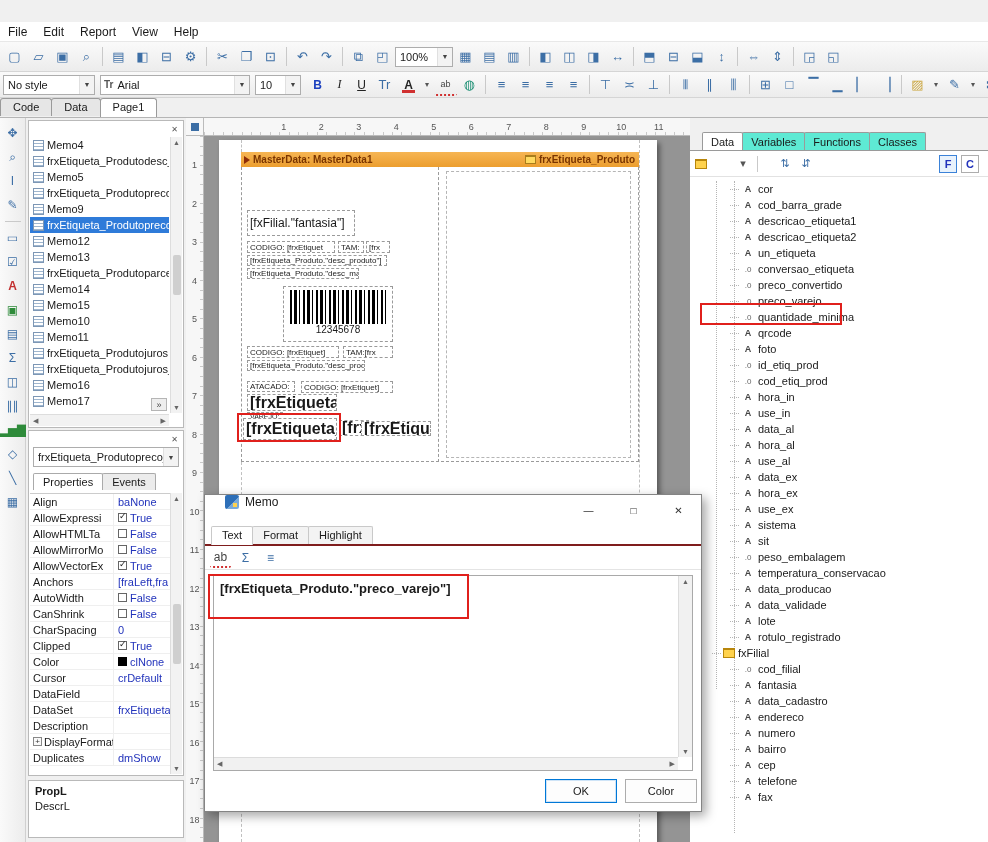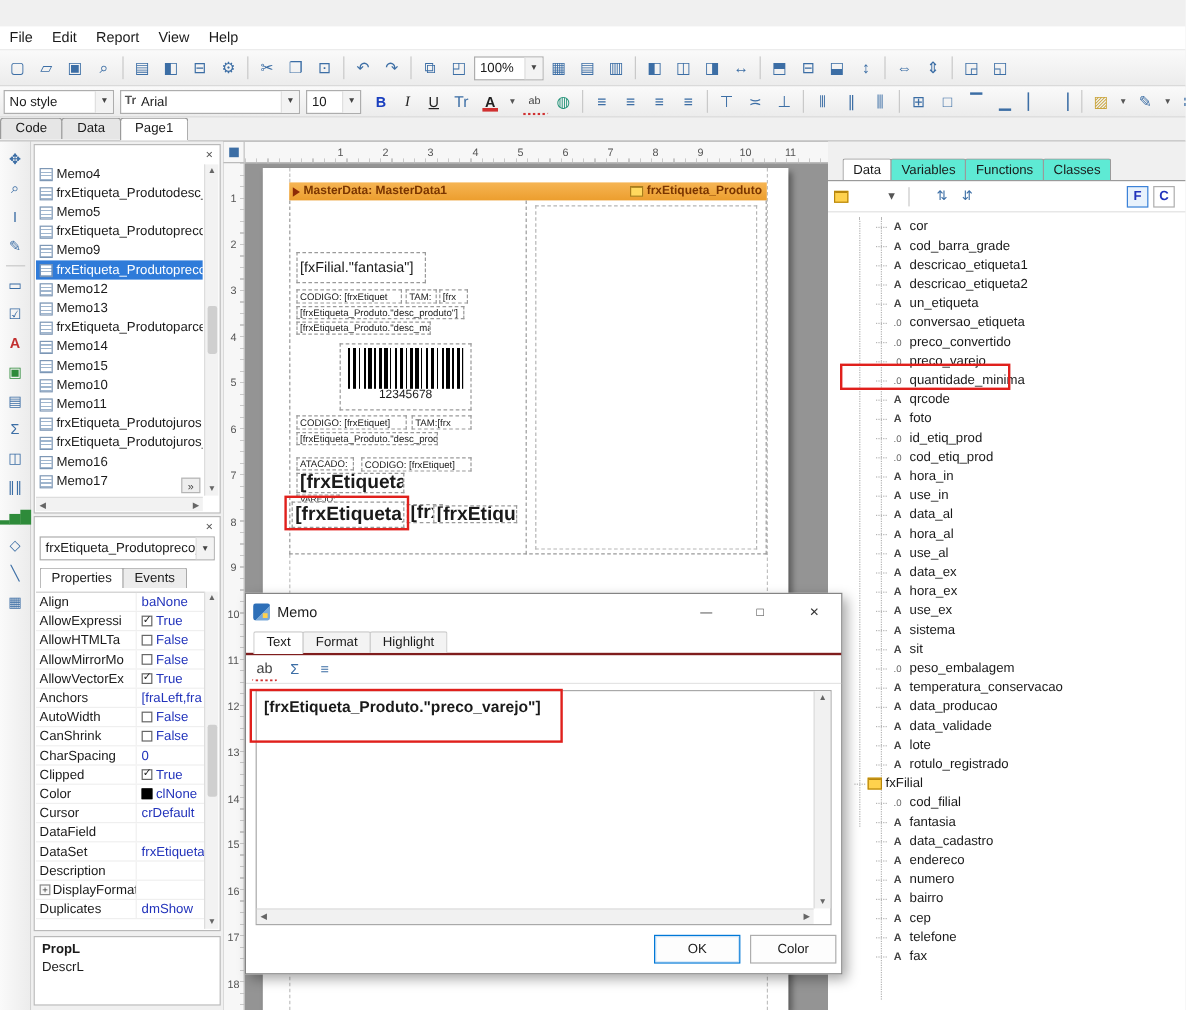--- a/index.html
+++ b/index.html
@@ -3,21 +3,21 @@
 <meta charset="utf-8">
 <style>
   *{box-sizing:border-box;margin:0;padding:0}
   body{font-family:"Liberation Sans",sans-serif;background:#fff}
   .app{position:relative;width:988px;height:842px;background:#f0f0f0;font-size:11px;color:#1a1a1a;overflow:hidden}
 
   
   .titlebar{position:absolute;left:0;top:0;right:0;height:22px;background:#fff;display:flex;align-items:center;padding-left:6px;gap:6px;font-size:12px;color:#333;border-bottom:1px solid #f0f0f0}
   .fr-logo{width:14px;height:14px;border-radius:2px;background:linear-gradient(135deg,#2d6fb8 55%,#employ 55%),#2d6fb8;background:linear-gradient(135deg,#2d6fb8 55%,#79a9d9 55%);position:relative;flex:0 0 14px}
   .fr-logo::after{content:"";position:absolute;right:2px;bottom:2px;width:4px;height:4px;background:#ffd24d}
-  .menubar{position:absolute;left:0;top:22px;right:0;height:20px;background:#fff;display:flex;font-size:12px;border-bottom:1px solid #e8e8e8}
+  .menubar{position:absolute;left:0;top:22px;right:0;height:20px;background:#fff;display:flex;align-items:center;font-size:12px;border-bottom:1px solid #e8e8e8}
   .menu-item{padding:2px 8px;cursor:default}
 
   
   .toolbar{position:absolute;left:0;right:0;display:flex;align-items:center;background:linear-gradient(#fafafa,#ececec);border-bottom:1px solid #d5d5d5;padding:0 3px;gap:1px}
   .tb1{top:42px;height:30px}
   .tb2{top:72px;height:26px}
   .tgroup{display:flex;align-items:center;gap:1px}
   .tbtn{position:relative;width:23px;height:23px;display:flex;align-items:center;justify-content:center;font-size:13px;color:#3c6ea5;border-radius:2px;cursor:default;flex:0 0 auto}
   .tbtn.sep{width:7px}
   .tbtn.sep::before{content:"";position:absolute;left:3px;top:2px;bottom:2px;width:1px;background:#c9c9c9}
@@ -127,21 +127,21 @@
   .drow.lvl2{padding-left:40px}
   .tick{width:9px;flex:0 0 9px;border-top:1px dotted #b5b5b5;margin-right:2px}
   .fi{width:14px;flex:0 0 14px;margin-right:3px;font-size:9px;text-align:center;color:#444}
   .fi.str::before{content:"A";font-weight:bold}
   .fi.num{font-size:8px;color:#666}
   .fi.num::before{content:".0"}
   .fi.table{width:12px;flex:0 0 12px;height:10px;background:#ffd24d;border:1px solid #b8860b;background-image:linear-gradient(180deg,#b8860b 1px,transparent 1px)}
 
   
   .dlg{position:absolute;left:204px;top:494px;width:498px;height:318px;background:#fff;border:1px solid #848484;box-shadow:4px 4px 10px rgba(0,0,0,.35);z-index:30}
-  .dlg-title{height:30px;display:flex;align-items:center;padding-left:6px;gap:6px;font-size:12px}
+  .dlg-title{height:30px;display:flex;align-items:flex-start;padding-left:20px;gap:6px;font-size:12px}
   .dlg-controls{margin-left:auto;display:flex;height:100%}
   .wbtn{width:45px;height:100%;display:flex;align-items:center;justify-content:center;font-size:10px;color:#333}
   .dlg-tabs{height:21px;display:flex;align-items:flex-end;padding-left:6px;border-bottom:2px solid #7f1d1d}
   .dtab2{padding:2px 10px 0;font-size:11px;border:1px solid #c9c9c9;border-bottom:none;background:#f3f3f3;margin-right:-1px;border-radius:2px 2px 0 0;height:18px}
   .dtab2.active{background:#fff;height:19px;position:relative;top:1px}
   .dlg-toolbar{height:24px;display:flex;align-items:center;padding:0 5px;gap:4px;border-bottom:1px solid #e4e4e4}
   .dlg-toolbar .tbtn{width:21px;height:20px;font-size:12px}
   .dlg-text{position:absolute;left:8px;top:80px;right:8px;height:196px;border:1px solid #a9a9a9;background:#fff}
   .dlg-content{position:absolute;left:6px;top:5px;font-size:13px;font-weight:bold}
   .dvs{position:absolute;right:0;top:0;bottom:13px;width:14px;background:#f1f1f1;border-left:1px solid #dcdcdc;display:flex;flex-direction:column;justify-content:space-between;align-items:center;font-size:7px;color:#666;padding:2px 0}

